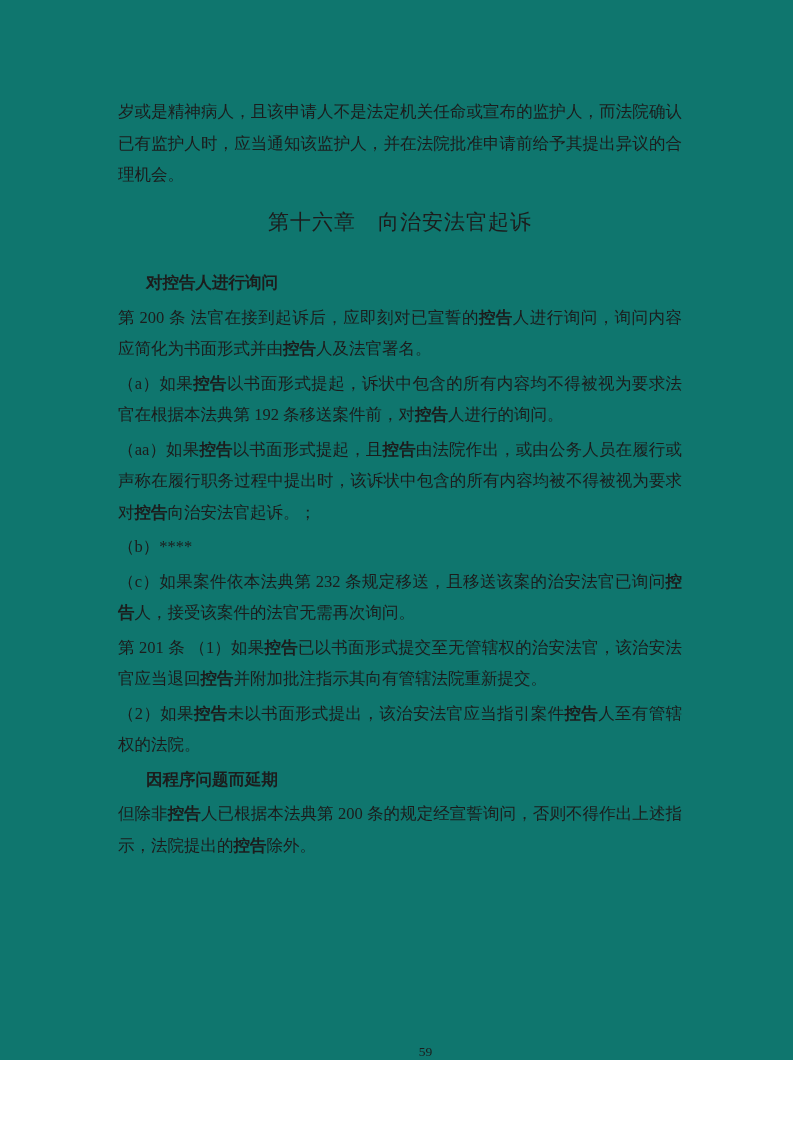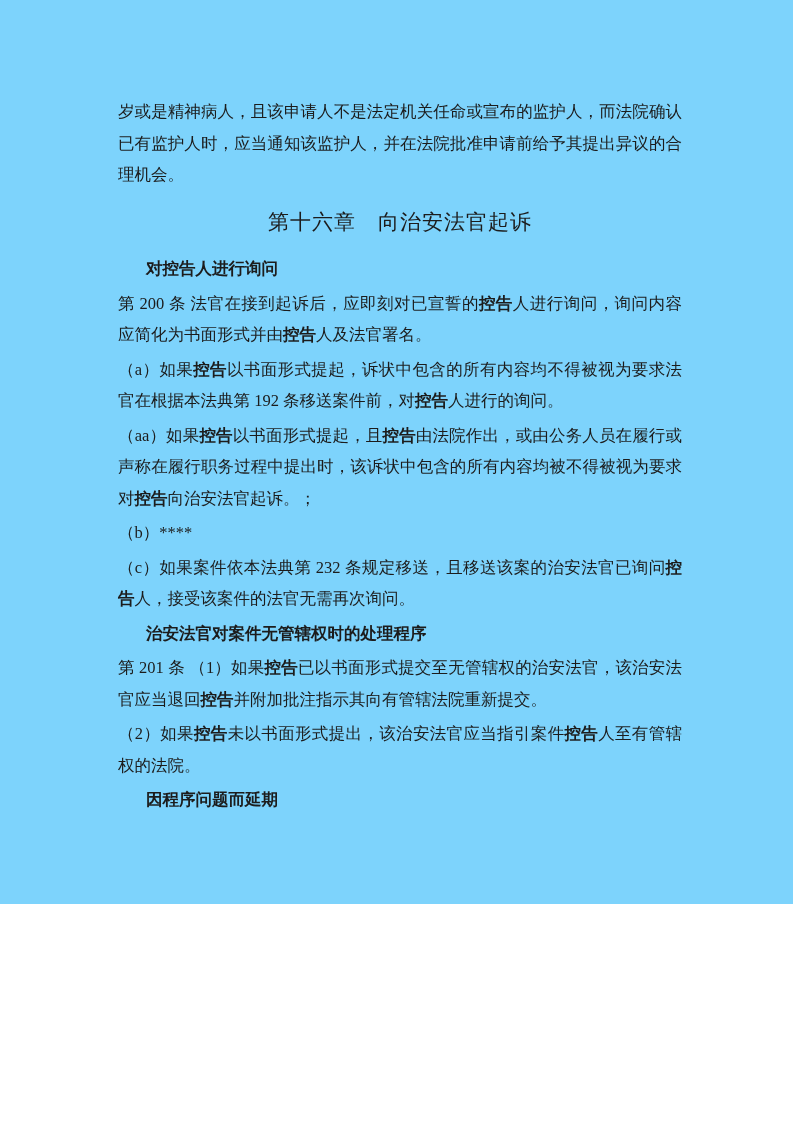--- a/index.html
+++ b/index.html
@@ -3,22 +3,22 @@
 <meta charset="utf-8">
 <style>
   html, body {
     margin: 0;
     padding: 0;
     background: #ffffff;
   }
   .page {
     position: relative;
     width: 793px;
-    height: 904px;
-    background: #7dd3fc;
+    height: 1060px;
+    background: #0f766e;
     overflow: hidden;
     font-family: "Liberation Serif", "DejaVu Serif", serif;
     color: #1c1c1c;
     text-decoration: underline;
   }
   .content {
     position: absolute;
     left: 118px;
     top: 96px;
     width: 564px;
@@ -26,21 +26,21 @@
     line-height: 31.5px;
     text-align: justify;
   }
   .paragraph {
     margin: 0 0 3px 0;
   }
   .chapter-heading {
     text-align: center;
     font-size: 21px;
     line-height: 31.5px;
-    margin: 16px 0 15px 0;
+    margin: 16px 0 29px 0;
     letter-spacing: 1px;
     font-weight: normal;
   }
   .section-heading {
     font-weight: bold;
     padding-left: 28px;
     margin: 0 0 3px 0;
     text-align: left;
   }
   .paragraph b {
@@ -64,19 +64,19 @@
 <div class="page">
   <div class="content">
       <p class="paragraph"><span>岁或是精神病人，且该申请人不是法定机关任命或宣布的监护人，而法院确认已有监护人时，应当通知该监护人，并在法院批准申请前给予其提出异议的合理机会。</span></p>
       <div class="chapter-heading"><span>第十六章　向治安法官起诉</span></div>
       <div class="section-heading"><span>对控告人进行询问</span></div>
       <p class="paragraph"><span>第 200 条 法官在接到起诉后，应即刻对已宣誓的</span><b>控告</b><span>人进行询问，询问内容应简化为书面形式并由</span><b>控告</b><span>人及法官署名。</span></p>
       <p class="paragraph"><span>（a）如果</span><b>控告</b><span>以书面形式提起，诉状中包含的所有内容均不得被视为要求法官在根据本法典第 192 条移送案件前，对</span><b>控告</b><span>人进行的询问。</span></p>
       <p class="paragraph"><span>（aa）如果</span><b>控告</b><span>以书面形式提起，且</span><b>控告</b><span>由法院作出，或由公务人员在履行或声称在履行职务过程中提出时，该诉状中包含的所有内容均被不得被视为要求对</span><b>控告</b><span>向治安法官起诉。；</span></p>
       <p class="paragraph"><span>（b）****</span></p>
       <p class="paragraph"><span>（c）如果案件依本法典第 232 条规定移送，且移送该案的治安法官已询问</span><b>控告</b><span>人，接受该案件的法官无需再次询问。</span></p>
-      <div class="section-heading"><span>治安法官对案件无管辖权时的处理程序</span></div>
       <p class="paragraph"><span>第 201 条 （1）如果</span><b>控告</b><span>已以书面形式提交至无管辖权的治安法官，该治安法官应当退回</span><b>控告</b><span>并附加批注指示其向有管辖法院重新提交。</span></p>
       <p class="paragraph"><span>（2）如果</span><b>控告</b><span>未以书面形式提出，该治安法官应当指引案件</span><b>控告</b><span>人至有管辖权的法院。</span></p>
       <div class="section-heading"><span>因程序问题而延期</span></div>
+      <p class="paragraph"><span>但除非</span><b>控告</b><span>人已根据本法典第 200 条的规定经宣誓询问，否则不得作出上述指示，法院提出的</span><b>控告</b><span>除外。</span></p>
     </div>
   <div class="footer">59</div>
 </div>
 
 </body></html>

